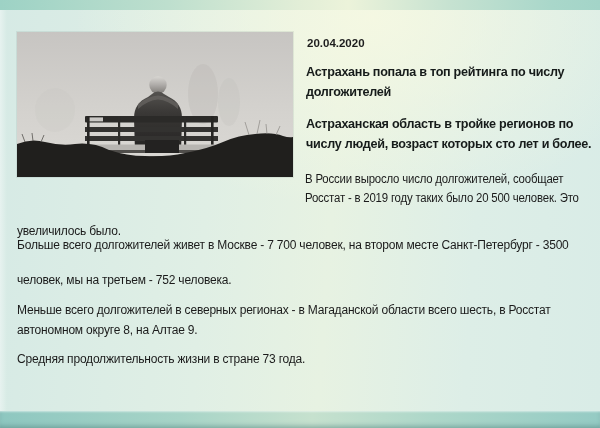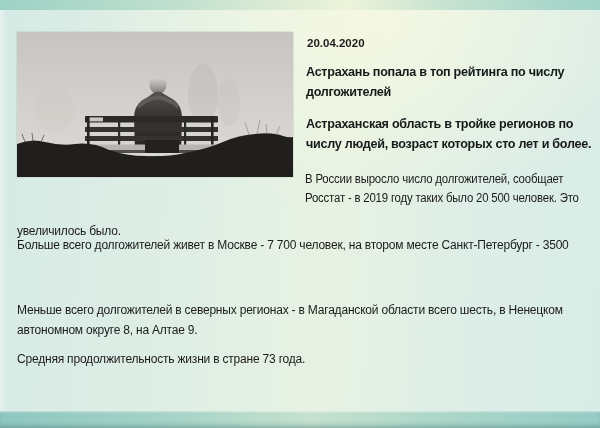--- a/index.html
+++ b/index.html
@@ -110,20 +110,21 @@
   <div class="line heading-line" style="top:84px">долгожителей</div>
 
   <div class="line heading-line" style="top:116px">Астраханская область в тройке регионов по</div>
   <div class="line heading-line" style="top:136px">числу людей, возраст которых сто лет и более.</div>
 
   <div class="line body-line col-line" style="top:172px">В России выросло число долгожителей, сообщает</div>
   <div class="line body-line col-line" style="top:191px">Росстат - в 2019 году таких было 20 500 человек. Это</div>
   <div class="line body-line full-line" style="top:224px">увеличилось было.</div>
 
   <div class="line body-line full-line" style="top:238px">Больше всего долгожителей живет в Москве - 7 700 человек, на втором месте Санкт-Петербург - 3500</div>
+  <div class="line body-line full-line" style="top:273px">человек, мы на третьем - 752 человека.</div>
 
-  <div class="line body-line full-line" style="top:303px">Меньше всего долгожителей в северных регионах - в Магаданской области всего шесть, в Ненецком</div>
+  <div class="line body-line full-line" style="top:303px">Меньше всего долгожителей в северных регионах - в Магаданской области всего шесть, в Росстат</div>
   <div class="line body-line full-line" style="top:323px">автономном округе 8, на Алтае 9.</div>
 
   <div class="line body-line full-line" style="top:352px">Средняя продолжительность жизни в стране 73 года.</div>
 
   <div class="band-bottom"></div>
 </div>
 
 </body></html>

